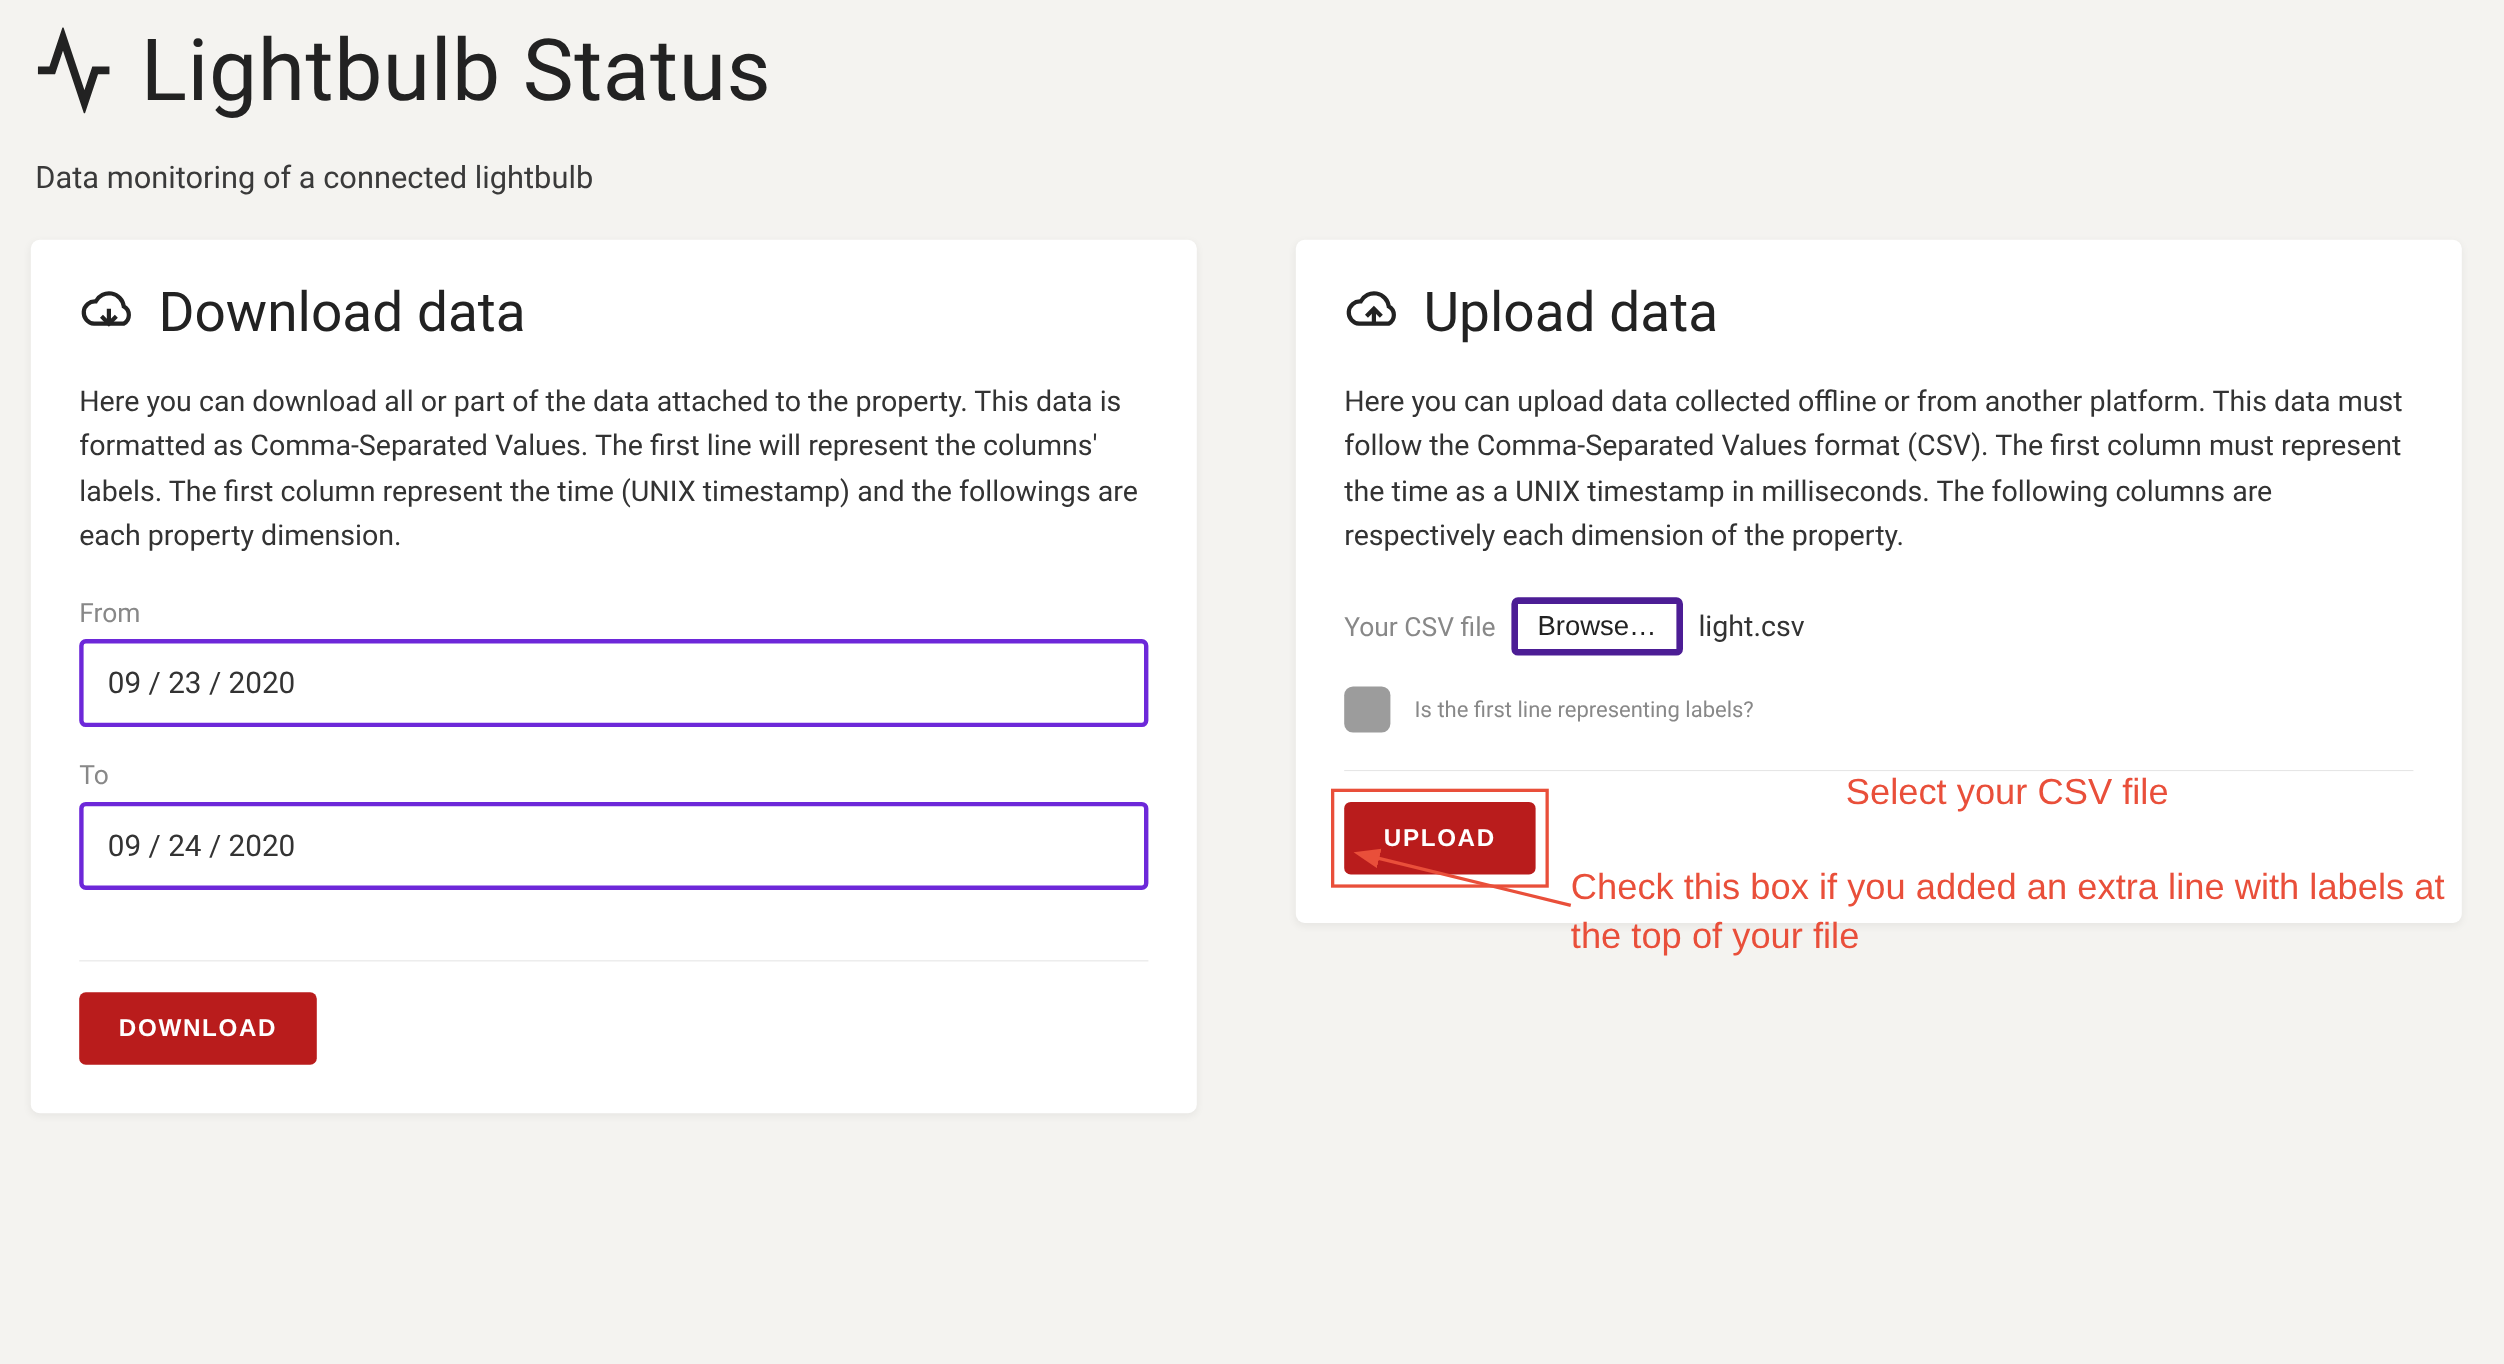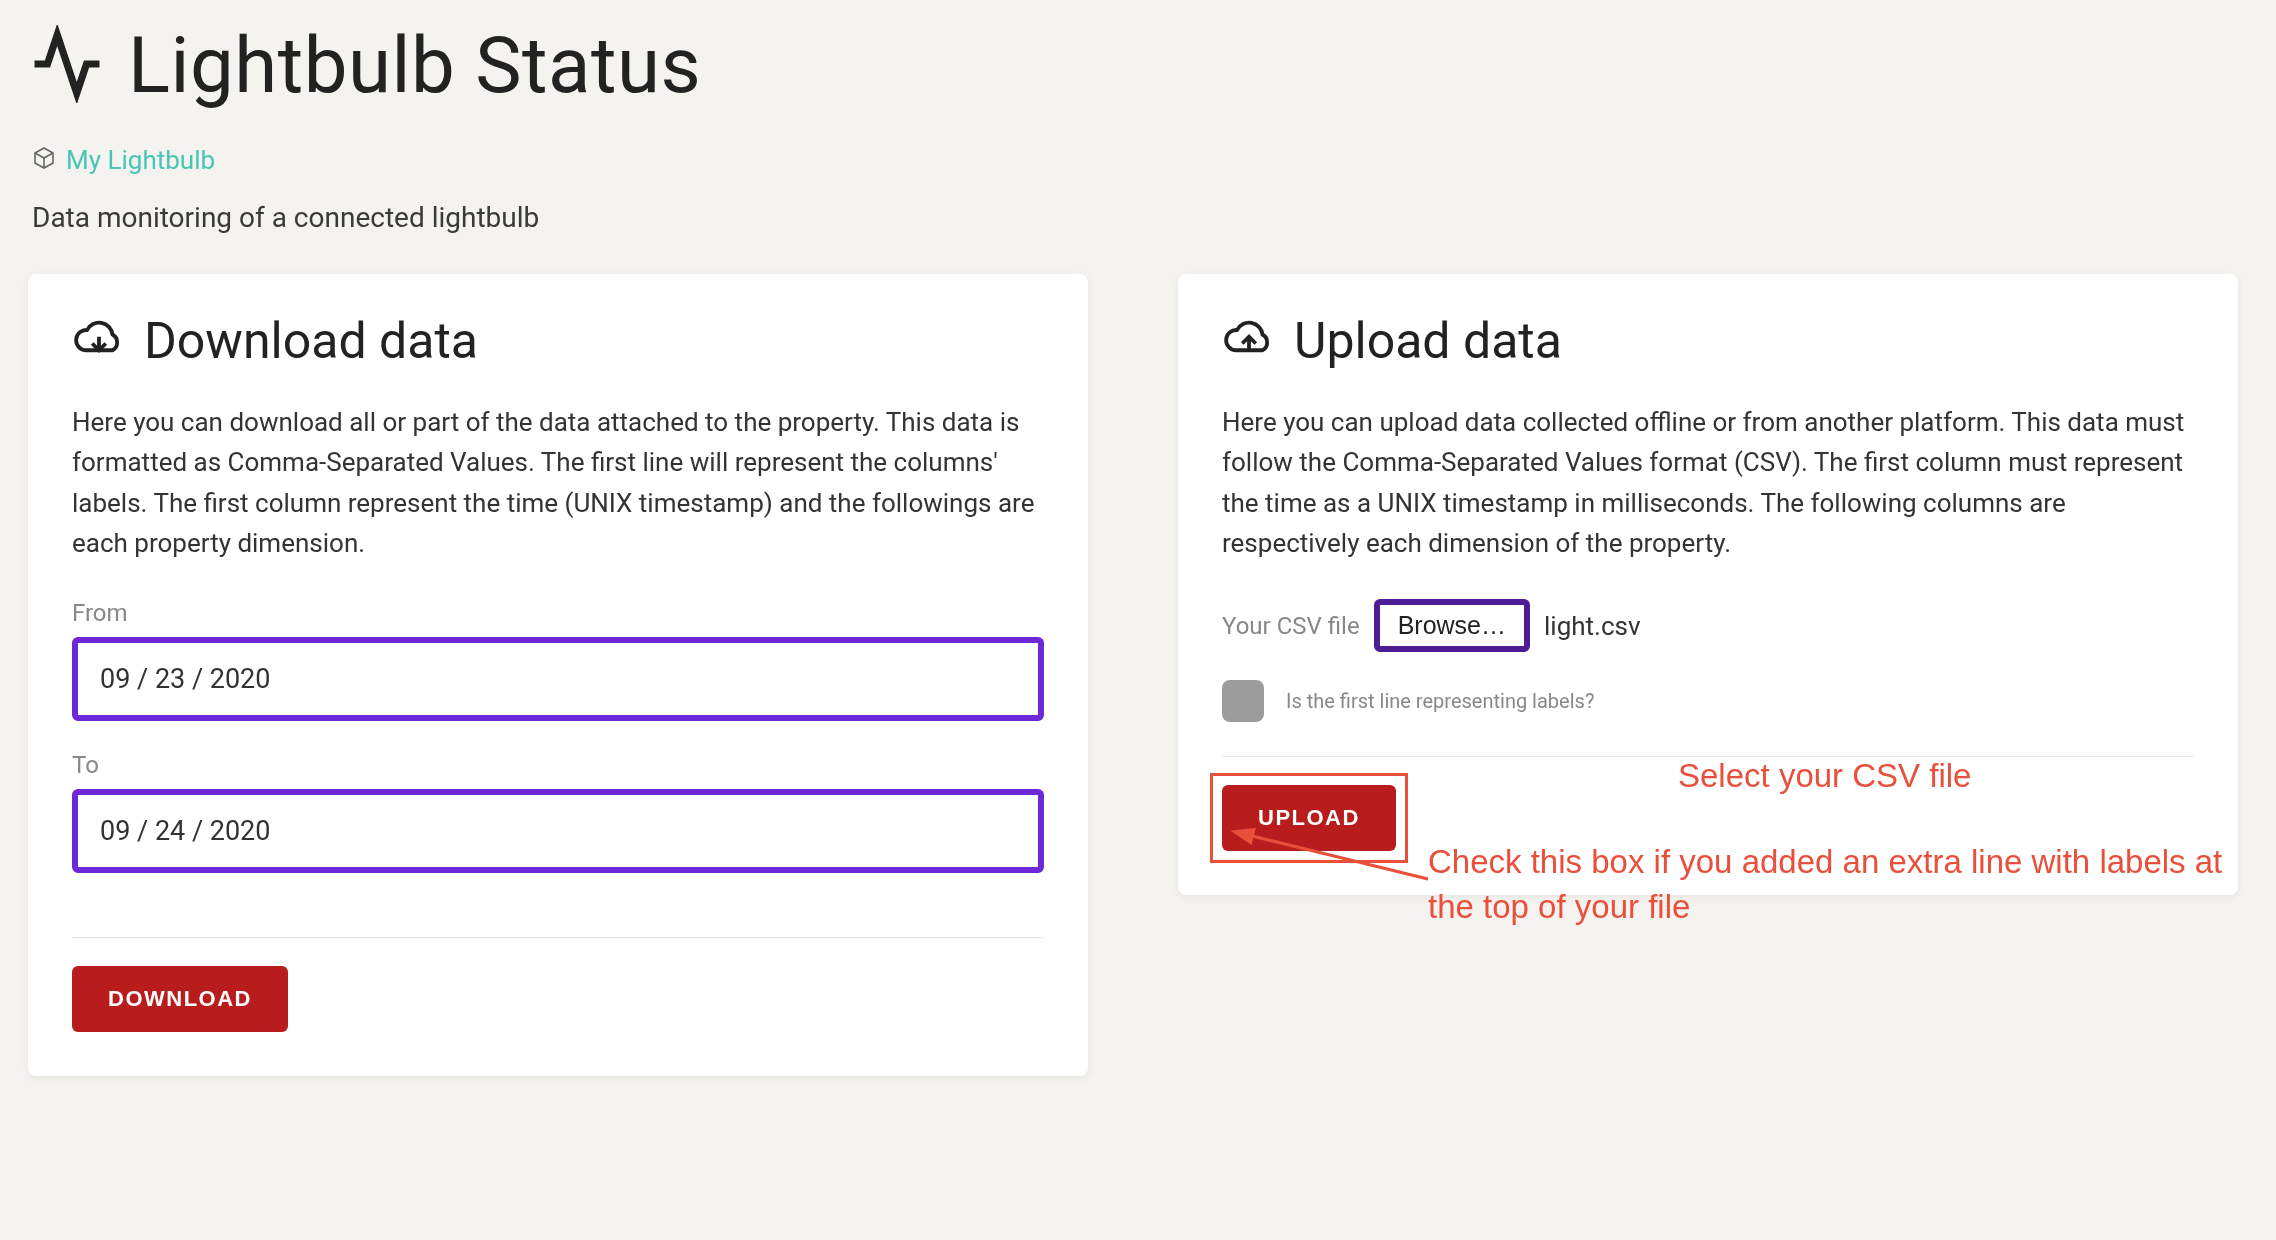--- a/index.html
+++ b/index.html
@@ -96,21 +96,21 @@
     margin-bottom: 36px;
   }
   .field-label {
     display: block;
     font-size: 24px;
     color: #888;
     margin-bottom: 10px;
   }
   .date-input {
     width: 100%;
-    border: 6px solid #6d28d9;
+    border: 4px solid #6d28d9;
     border-radius: 6px;
     padding: 20px 22px;
     font-size: 27px;
     color: #333;
     background: #fff;
     margin-bottom: 30px;
     font-family: inherit;
   }
   hr.sep {
     border: none;
@@ -202,30 +202,20 @@
 
   <div class="page-header">
     <span class="icon">
       <svg viewBox="0 0 24 24">
           <polyline points="2,12 6,12 9,3 15,21 18,12 22,12"></polyline>
         </svg>
     </span>
     <h1 class="page-title">Lightbulb Status</h1>
   </div>
 
-  <div class="breadcrumb">
-    <span class="pkg-icon">
-      <svg viewBox="0 0 24 24">
-          <path d="M12 2 L21 7 L21 17 L12 22 L3 17 L3 7 Z"></path>
-          <path d="M3 7 L12 12 L21 7"></path>
-          <path d="M12 12 L12 22"></path>
-        </svg>
-    </span>
-    <a href="#">My Lightbulb</a>
-  </div>
 
   <p class="subtitle">Data monitoring of a connected lightbulb</p>
 
   <div class="cards">
 
     <div class="card" style="flex:0 0 1060px;">
       <div class="card-header">
         <span class="card-icon">
           <svg viewBox="0 0 24 24">
               <path d="M18 10a6 6 0 0 0-11.3-2A4.5 4.5 0 0 0 6 17h12a4 4 0 0 0 0-7z"></path>

